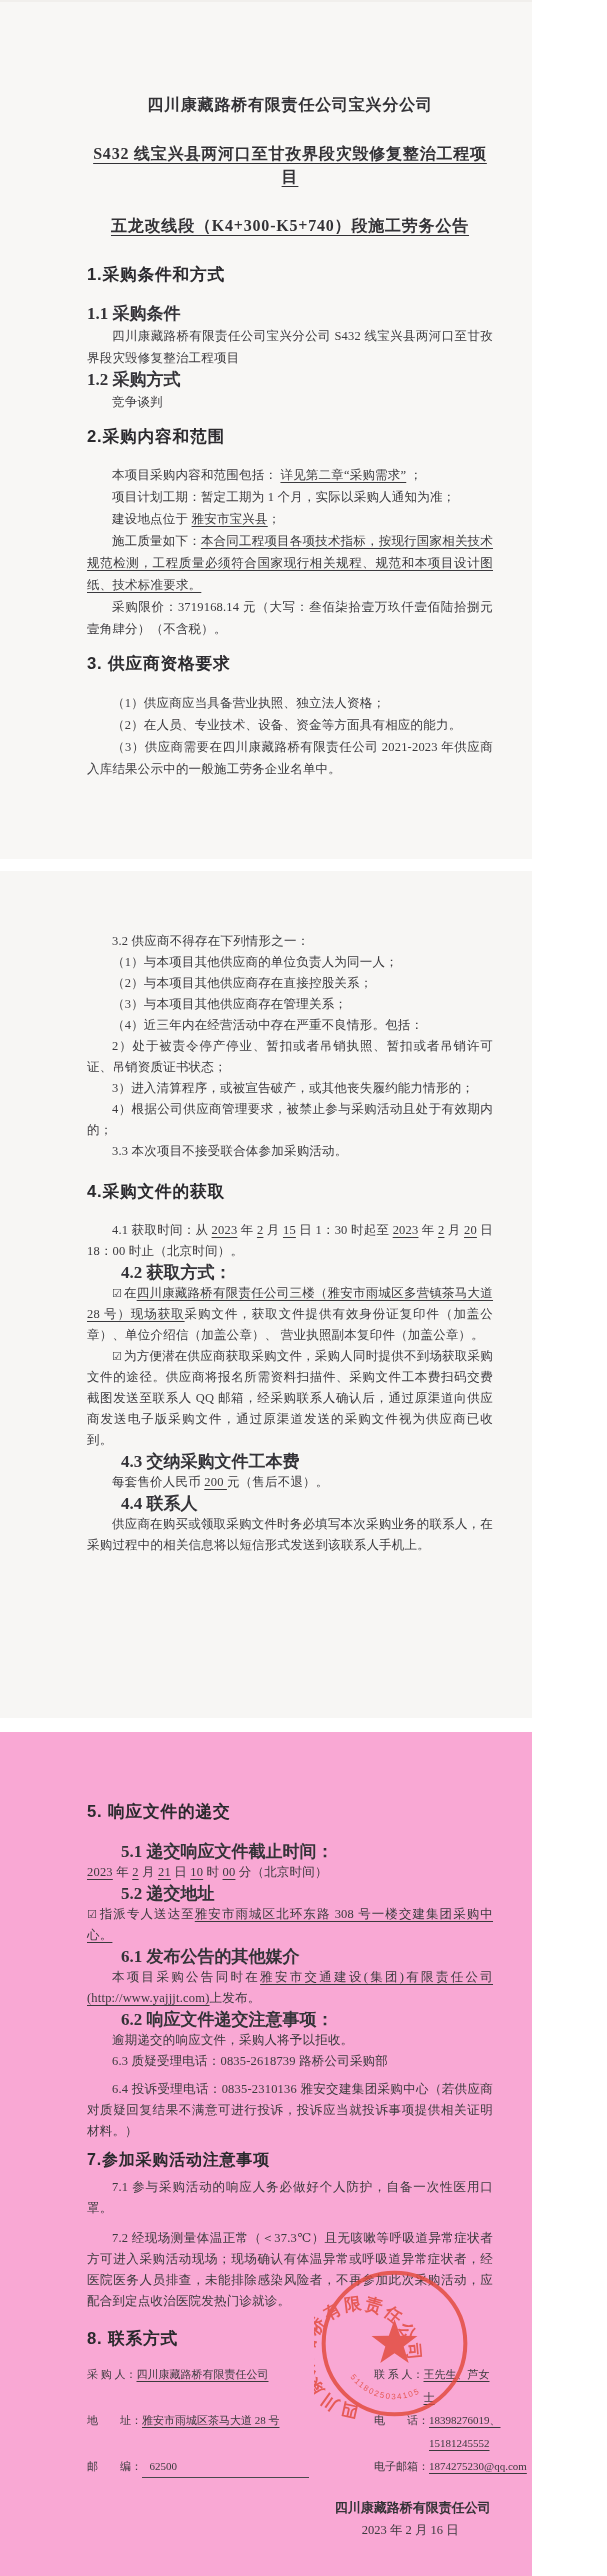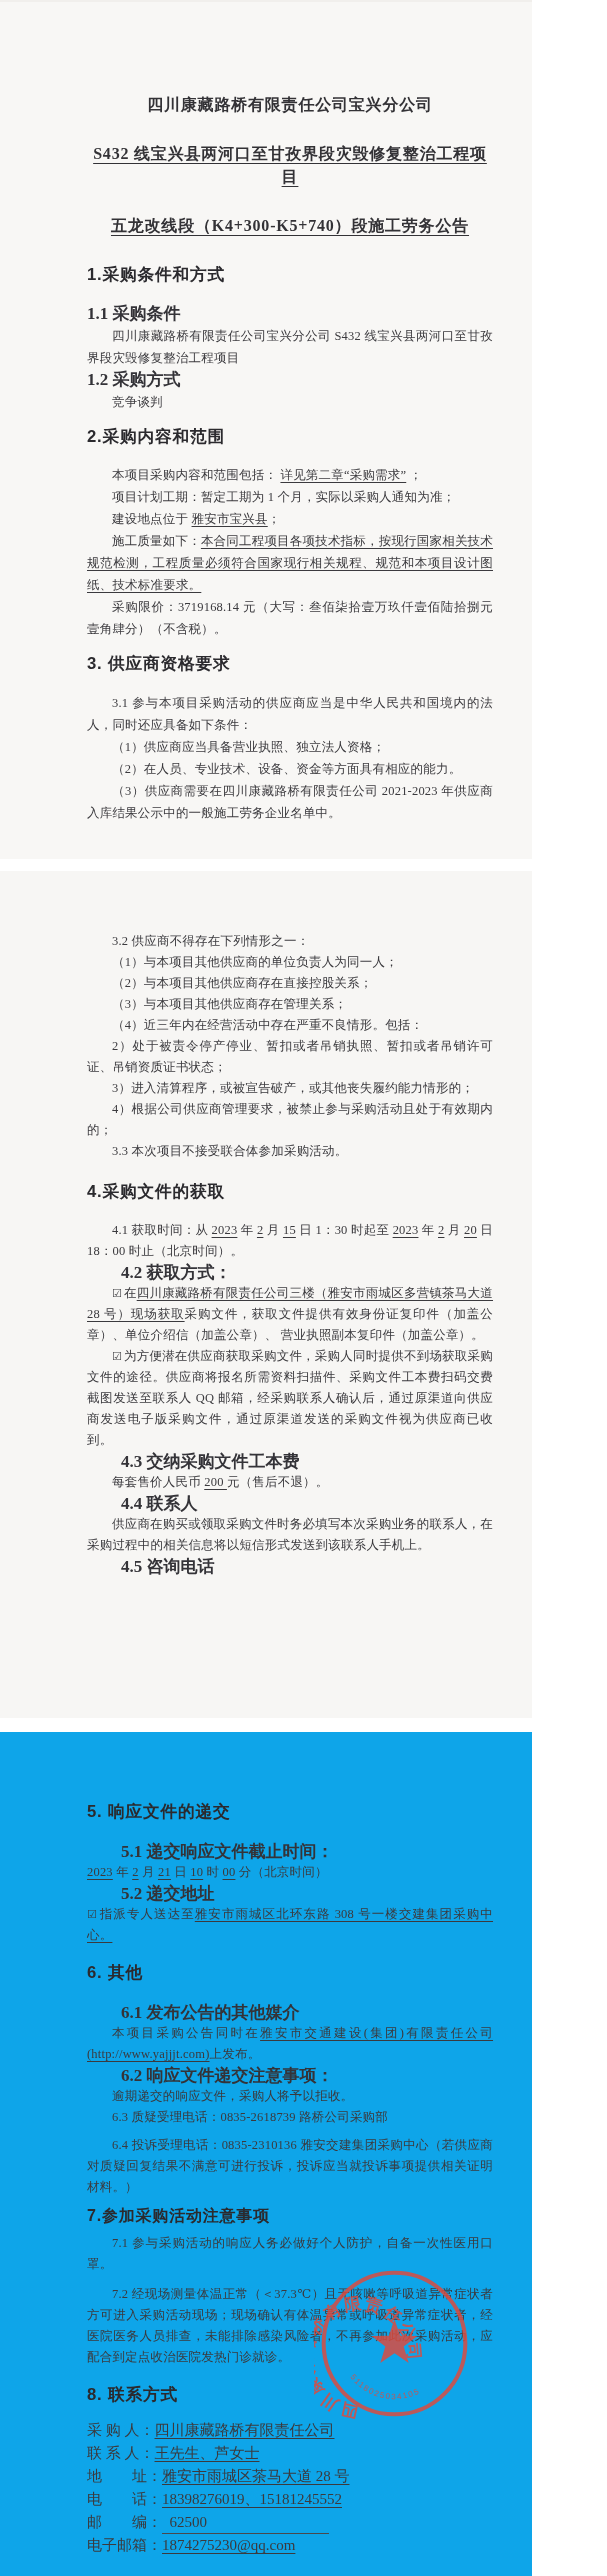--- a/index.html
+++ b/index.html
@@ -14,21 +14,21 @@
     position:relative;
     width:532px;
     box-sizing:border-box;
     overflow:hidden;
   }
   .page1{height:859px;background:#f8f7f5;padding:91px 39px 0 87px;border-top:2.3px solid #f1efec;}
   .gap{width:607px;background:#ffffff;}
   .gap1{height:12px;}
   .gap2{height:13.7px;}
   .page2{height:847px;background:#f7f6f4;padding:60px 39px 0 87px;}
-  .page3{height:845px;background:#0ea5e9;padding:53px 39px 0 87px;}
+  .page3{height:845px;background:#f9a8d4;padding:53px 39px 0 87px;}
 
   .title-block{text-align:center;margin:0 0 7.6px 0;}
   .doc-title{
     font-size:16px;font-weight:700;line-height:23px;margin-bottom:26px;
     letter-spacing:0.8px;color:#333236;
   }
   .doc-title.u-line{text-decoration:underline;text-underline-offset:3.8px;text-decoration-thickness:0.8px;}
 
   h1{
     font-family:"Liberation Sans","DejaVu Sans",sans-serif;
@@ -52,21 +52,21 @@
   .ind{text-indent:2em;}
   .mt10{margin-top:7.6px !important;}
   .mt12{margin-top:9px !important;}
 
   .u{text-decoration:underline;text-underline-offset:3px;text-decoration-thickness:0.8px;}
 
   .cb{font-family:"DejaVu Sans",sans-serif;font-size:11.4px;margin-right:1.5px;}
 
   
   .contact{margin-top:0;}
-  .contact-row{display:flex;line-height:23px;font-size:15px;flex-direction:column;}
+  .contact-row{display:flex;line-height:23px;font-size:11px;}
   .contact-left{width:287px;flex:0 0 auto;display:flex;}
   .contact-right{flex:1;display:flex;}
   .clabel{white-space:pre;}
   .cvalue{text-decoration:underline;text-underline-offset:3px;text-decoration-thickness:0.8px;}
   .cvalue.ext{display:inline-block;text-decoration:none;border-bottom:0.8px solid #4a494d;min-width:159px;padding-left:7.6px;line-height:20px;margin-top:1.5px;}
 
   .signoff{margin-top:18px;text-align:right;padding-right:2.3px;}
   .signoff-company{font-size:13px;line-height:23px;font-weight:600;color:#333236;}
   .signoff-date{font-size:12.5px;line-height:23px;padding-right:32px;}
 
@@ -95,21 +95,20 @@
     <p class="body ind">竞争谈判</p>
 
     <h1>2.采购内容和范围</h1>
     <p class="body ind"><span>本项目采购内容和范围包括： </span><span class="u">详见第二章“采购需求”</span><span> ；</span></p>
     <p class="body ind">项目计划工期：暂定工期为 1 个月，实际以采购人通知为准；</p>
     <p class="body ind"><span>建设地点位于 </span><span class="u">雅安市宝兴县</span><span>；</span></p>
     <p class="body ind"><span>施工质量如下：</span><span class="u">本合同工程项目各项技术指标，按现行国家相关技术规范检测，工程质量必须符合国家现行相关规程、规范和本项目设计图纸、技术标准要求。</span></p>
     <p class="body ind">采购限价：3719168.14 元（大写：叁佰柒拾壹万玖仟壹佰陆拾捌元壹角肆分）（不含税）。</p>
 
     <h1>3. 供应商资格要求</h1>
-    <p class="body ind">3.1 参与本项目采购活动的供应商应当是中华人民共和国境内的法人，同时还应具备如下条件：</p>
     <p class="body ind">（1）供应商应当具备营业执照、独立法人资格；</p>
     <p class="body ind">（2）在人员、专业技术、设备、资金等方面具有相应的能力。</p>
     <p class="body ind">（3）供应商需要在四川康藏路桥有限责任公司 2021-2023 年供应商入库结果公示中的一般施工劳务企业名单中。</p>
   </div>
 
   <div class="gap gap1"></div>
 
   <div class="page page2">
     <p class="body ind">3.2 供应商不得存在下列情形之一：</p>
     <p class="body ind">（1）与本项目其他供应商的单位负责人为同一人；</p>
@@ -123,33 +122,31 @@
 
     <h1>4.采购文件的获取</h1>
     <p class="body ind"><span>4.1 获取时间：从 </span><span class="u">2023</span><span> 年 </span><span class="u">2</span><span> 月 </span><span class="u">15</span><span> 日 1：30 时起至 </span><span class="u">2023</span><span> 年 </span><span class="u">2</span><span> 月 </span><span class="u">20</span><span> 日 18：00 时止（北京时间）。</span></p>
     <p class="sub ind">4.2 获取方式：</p>
     <p class="body ind"><span class="cb">☑</span><span><span>在</span><span class="u">四川康藏路桥有限责任公司三楼（雅安市雨城区多营镇茶马大道 28 号）现场获取</span><span>采购文件，获取文件提供有效身份证复印件（加盖公章）、单位介绍信（加盖公章）、 营业执照副本复印件（加盖公章）。</span></span></p>
     <p class="body ind"><span class="cb">☑</span><span>为方便潜在供应商获取采购文件，采购人同时提供不到场获取采购文件的途径。供应商将报名所需资料扫描件、采购文件工本费扫码交费截图发送至联系人 QQ 邮箱，经采购联系人确认后，通过原渠道向供应商发送电子版采购文件，通过原渠道发送的采购文件视为供应商已收到。</span></p>
     <p class="sub ind">4.3 交纳采购文件工本费</p>
     <p class="body ind"><span>每套售价人民币 </span><span class="u">200 </span><span>元（售后不退）。</span></p>
     <p class="sub ind">4.4 联系人</p>
     <p class="body ind">供应商在购买或领取采购文件时务必填写本次采购业务的联系人，在采购过程中的相关信息将以短信形式发送到该联系人手机上。</p>
-    <p class="sub ind">4.5 咨询电话</p>
   </div>
 
   <div class="gap gap2"></div>
 
   <div class="page page3">
     <h1>5. 响应文件的递交</h1>
     <p class="sub ind">5.1 递交响应文件截止时间：</p>
     <p class="body"><span class="u">2023</span><span> 年 </span><span class="u">2</span><span> 月 </span><span class="u">21</span><span> 日 </span><span class="u">10</span><span> 时 </span><span class="u">00</span><span> 分（北京时间）</span></p>
     <p class="sub ind">5.2 递交地址</p>
     <p class="body"><span class="cb">☑</span><span><span>指派专人送达至</span><span class="u">雅安市雨城区北环东路 308 号一楼交建集团采购中心。</span></span></p>
 
-    <h1 class="h6x">6. 其他</h1>
     <p class="sub ind">6.1 发布公告的其他媒介</p>
     <p class="body ind"><span>本项目采购公告同时在</span><span class="u">雅安市交通建设(集团)有限责任公司(http://www.yajjjt.com)</span><span>上发布。</span></p>
     <p class="sub ind">6.2 响应文件递交注意事项：</p>
     <p class="body ind">逾期递交的响应文件，采购人将予以拒收。</p>
     <p class="body ind">6.3 质疑受理电话：0835-2618739 路桥公司采购部</p>
     <p class="body ind mt10">6.4 投诉受理电话：0835-2310136 雅安交建集团采购中心（若供应商对质疑回复结果不满意可进行投诉，投诉应当就投诉事项提供相关证明材料。）</p>
 
     <h1 class="h7x">7.参加采购活动注意事项</h1>
     <p class="body ind">7.1 参与采购活动的响应人务必做好个人防护，自备一次性医用口罩。</p>
     <p class="body ind mt12">7.2 经现场测量体温正常（＜37.3℃）且无咳嗽等呼吸道异常症状者方可进入采购活动现场；现场确认有体温异常或呼吸道异常症状者，经医院医务人员排查，未能排除感染风险者，不再参加此次采购活动，应配合到定点收治医院发热门诊就诊。</p>

